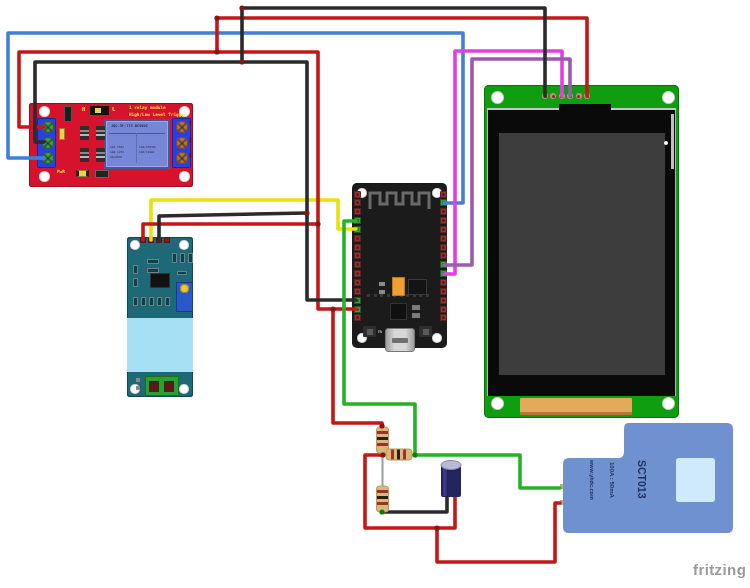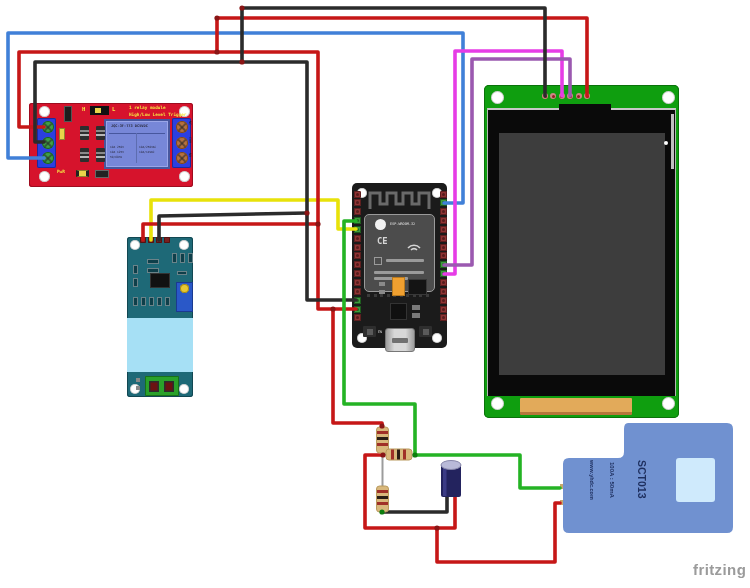--- a/index.html
+++ b/index.html
@@ -162,32 +162,20 @@
   <div class="abs esp32">
     <div class="hole" style="left:5px;top:5px;width:10px;height:10px;"></div>
     <div class="hole" style="left:80px;top:5px;width:10px;height:10px;"></div>
     <div class="hole" style="left:5px;top:150px;width:10px;height:10px;"></div>
     <div class="hole" style="left:80px;top:150px;width:10px;height:10px;"></div>
 
     <svg class="abs" style="left:0;top:0;" width="95" height="30">
       <polyline points="18,26 18,10 28,10 28,21 35,21 35,10 44,10 44,21 51,21 51,10 60,10 60,21 67,21 67,10 77,10 77,26" fill="none" stroke="#6a6a6a" stroke-width="3"></polyline>
     </svg>
 
-    <div class="shield">
-      <div class="abs" style="left:10px;top:4px;width:11px;height:11px;border-radius:50%;background:#f2f2f2;"></div>
-      <div class="tt" style="left:25px;top:7px;color:#e8e8e8;font-size:6px;transform:scale(0.58);">ESP-WROOM-32</div>
-      <div class="tt" style="left:12px;top:22px;color:#d5d5d5;font-weight:bold;font-size:11px;transform:scale(0.8);">CE</div>
-      <svg class="abs" style="left:40px;top:22px;" width="18" height="14">
-        <path d="M3,11 a8,8 0 0 1 12,0 M6,13 a4,4 0 0 1 6,0 M9,14.5 a0.8,0.8 0 0 1 0.1,0" fill="none" stroke="#d5d5d5" stroke-width="1.6"></path>
-      </svg>
-      <div class="abs" style="left:9px;top:42px;width:8px;height:8px;border:1px solid #9a9a9a;box-sizing:border-box;"></div>
-      <div class="gbar" style="left:21px;top:44px;width:38px;"></div>
-      <div class="gbar" style="left:9px;top:56px;width:50px;"></div>
-      <div class="gbar" style="left:9px;top:62px;width:34px;"></div>
-    </div>
 
     <div class="abs" style="left:15px;top:111px;width:64px;height:3px;
          background:repeating-linear-gradient(90deg,#3a3a3a 0,#3a3a3a 3px,#1b1b1b 3px,#1b1b1b 6.5px);"></div>
 
     <div id="esp32-pins-left">
         <div class="pin red" style="left: 1.5px; top: 7.5px;"></div>
         <div class="pin red" style="left: 1.5px; top: 16.357px;"></div>
         <div class="pin red" style="left: 1.5px; top: 25.214px;"></div>
         <div class="pin green" style="left: 1.5px; top: 34.071px;"></div>
         <div class="pin green" style="left: 1.5px; top: 42.928px;"></div>

